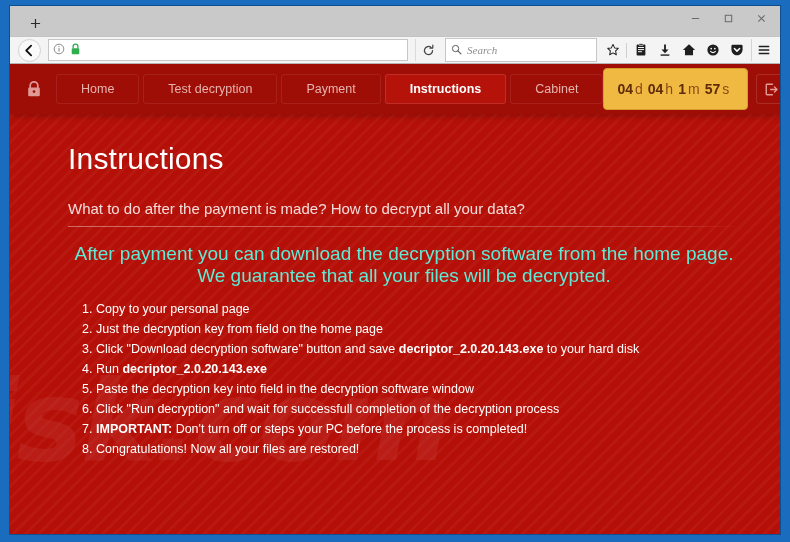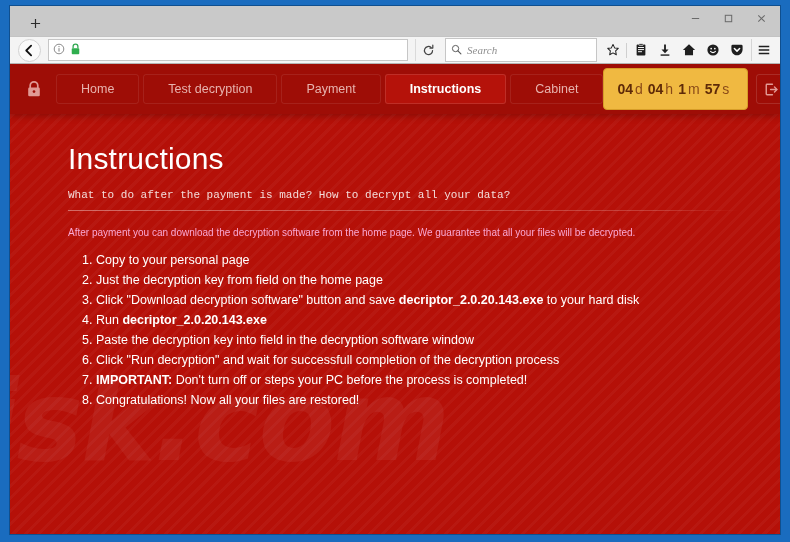--- a/index.html
+++ b/index.html
@@ -184,32 +184,32 @@
   #content {
     position:relative; z-index:2;
     padding:28px 40px 0 58px;
     color:#fff;
   }
   #pagetitle {
     font-size:30px; font-weight:normal; letter-spacing:.2px;
     line-height:1.1;
   }
   #pagesub {
-    margin-top:14px;
-    font-size:11px; color:#f3dcda;font-family:Liberation Mono, monospace;
+    margin-top:25px;
+    font-size:15px; color:#f3dcda;
   }
   #divider {
     margin-top:9px;
     height:1px;
     background:linear-gradient(to right, rgba(255,255,255,.38), rgba(255,255,255,.18) 88%, rgba(255,255,255,0));
     width:672px;
   }
   .para {
     margin-top:16px;
-    font-size:10px; color:#f9a8d4;
+    font-size:19px; color:#5eead4;text-align:center;
   }
   #steps {
     margin:14px 0 0 28px;
     font-size:12.5px;
     color:#ffffff;
   }
   #steps li { margin-bottom:3.5px; line-height:1.32; }
   #steps li b { font-weight:bold; }
   .mono-b { font-weight:bold; }
 </style>

